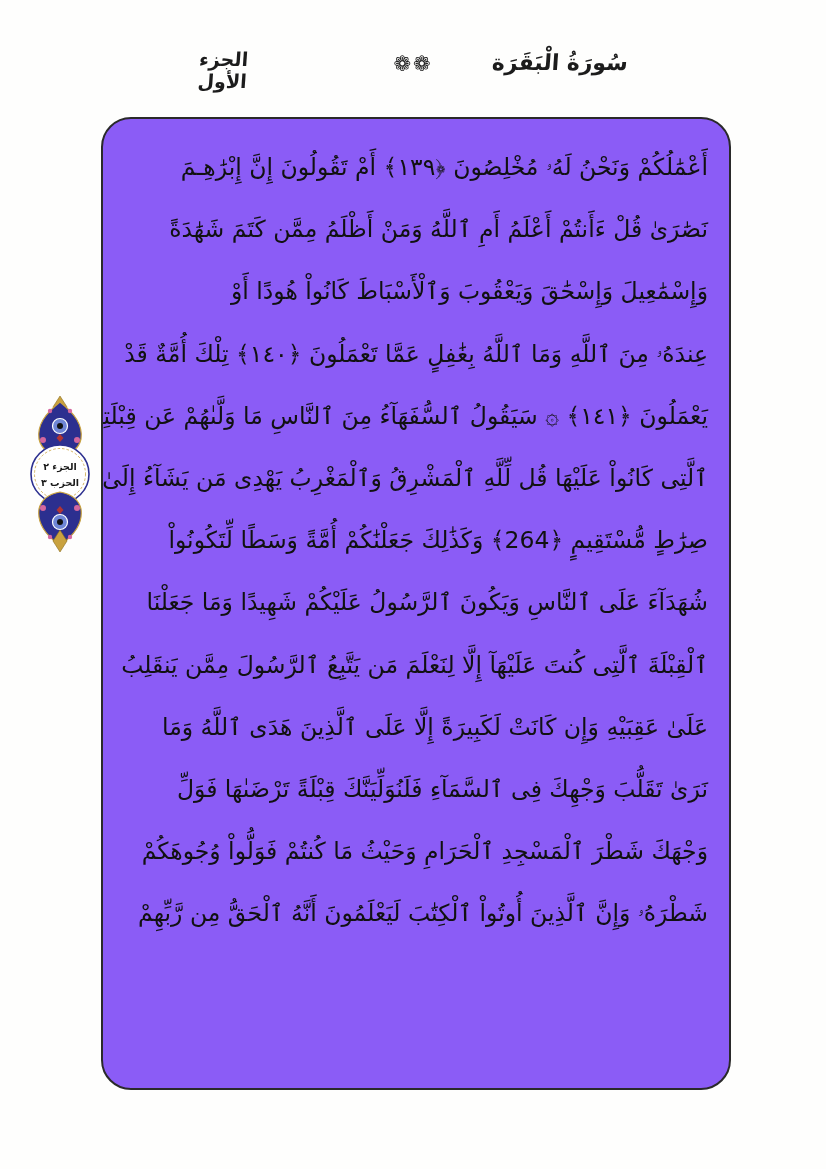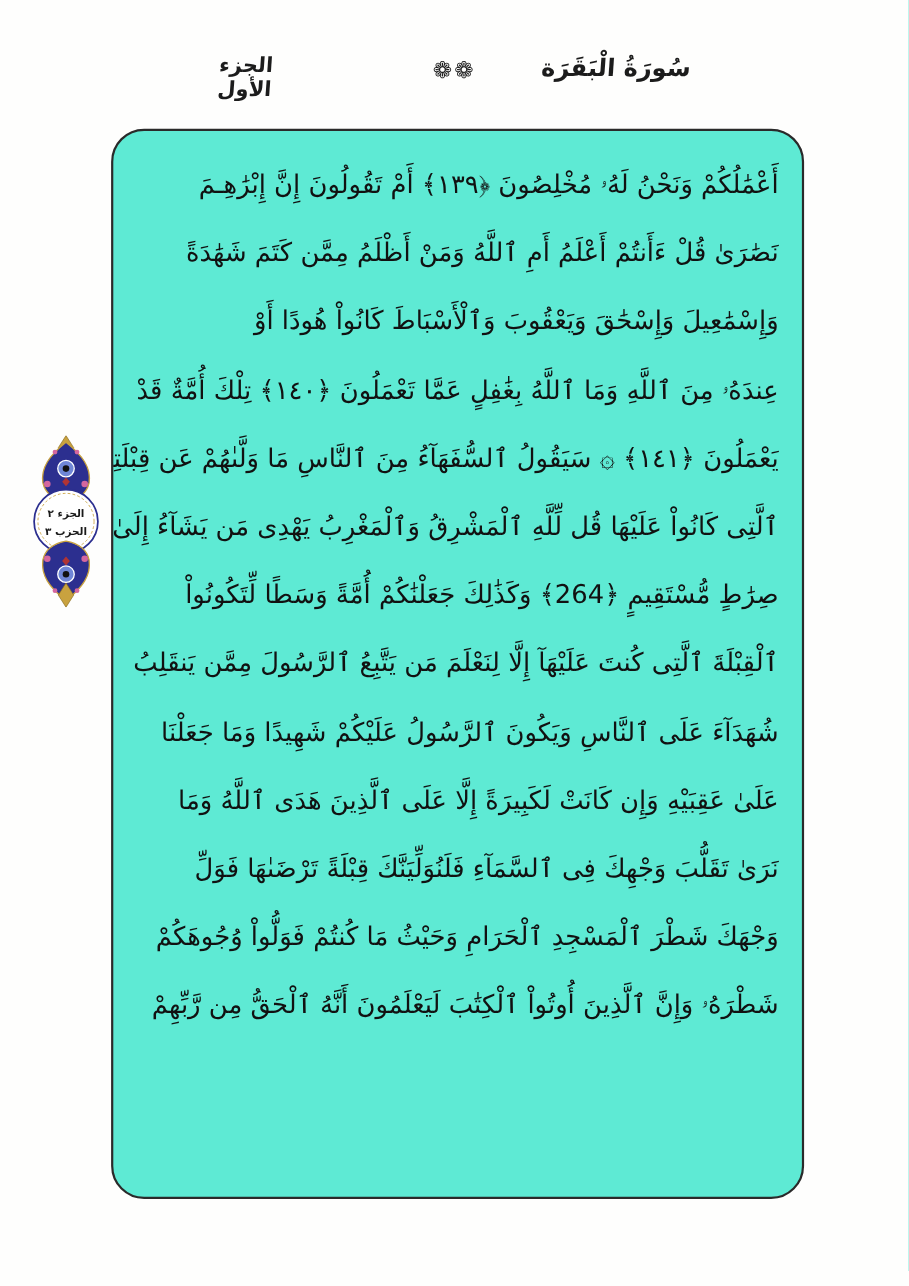--- a/index.html
+++ b/index.html
@@ -19,21 +19,21 @@
     font-size:21px;color:#1c1c1c;letter-spacing:2px;
   }
   .juz-title{
     position:absolute;top:48px;left:178px;width:90px;text-align:center;
     font-size:19px;font-weight:bold;color:#1c1c1c;transform:skewX(-4deg);
   }
   
   .mushaf-frame{
     position:absolute;left:101px;top:117px;width:630px;height:973px;
     box-sizing:border-box;border:2px solid #2a2a2a;border-radius:30px;
-    padding:17px 21px;overflow:hidden;background:#5eead4;
+    padding:17px 21px;overflow:hidden;background:#8b5cf6;
   }
   .quran-line{
     height:62.2px;line-height:62.2px;white-space:nowrap;
     direction:rtl;text-align:justify;text-align-last:justify;
     font-size:23.5px;color:#111;
   }
   .quran-line::after{content:"";display:inline-block;width:100%;}
   
   .side-ornament{position:absolute;left:28px;top:396px;width:64px;height:156px;}
   .side-ornament text{
@@ -53,22 +53,22 @@
 </div>
 
 <div class="mushaf-frame">
   <div class="quran-line">أَعْمَٰلُكُمْ وَنَحْنُ لَهُۥ مُخْلِصُونَ ﴿١٣٩﴾ أَمْ تَقُولُونَ إِنَّ إِبْرَٰهِـمَ</div>
   <div class="quran-line">نَصَٰرَىٰ قُلْ ءَأَنتُمْ أَعْلَمُ أَمِ ٱللَّهُ وَمَنْ أَظْلَمُ مِمَّن كَتَمَ شَهَٰدَةً</div>
   <div class="quran-line">وَإِسْمَٰعِيلَ وَإِسْحَٰقَ وَيَعْقُوبَ وَٱلْأَسْبَاطَ كَانُواْ هُودًا أَوْ</div>
   <div class="quran-line">عِندَهُۥ مِنَ ٱللَّهِ وَمَا ٱللَّهُ بِغَٰفِلٍ عَمَّا تَعْمَلُونَ ﴿١٤٠﴾ تِلْكَ أُمَّةٌ قَدْ</div>
   <div class="quran-line">يَعْمَلُونَ ﴿١٤١﴾ ۞ سَيَقُولُ ٱلسُّفَهَآءُ مِنَ ٱلنَّاسِ مَا وَلَّىٰهُمْ عَن قِبْلَتِهِمُ</div>
   <div class="quran-line">ٱلَّتِى كَانُواْ عَلَيْهَا قُل لِّلَّهِ ٱلْمَشْرِقُ وَٱلْمَغْرِبُ يَهْدِى مَن يَشَآءُ إِلَىٰ</div>
   <div class="quran-line">صِرَٰطٍ مُّسْتَقِيمٍ ﴿264﴾ وَكَذَٰلِكَ جَعَلْنَٰكُمْ أُمَّةً وَسَطًا لِّتَكُونُواْ</div>
+  <div class="quran-line">شُهَدَآءَ عَلَى ٱلنَّاسِ وَيَكُونَ ٱلرَّسُولُ عَلَيْكُمْ شَهِيدًا وَمَا جَعَلْنَا</div>
   <div class="quran-line">ٱلْقِبْلَةَ ٱلَّتِى كُنتَ عَلَيْهَآ إِلَّا لِنَعْلَمَ مَن يَتَّبِعُ ٱلرَّسُولَ مِمَّن يَنقَلِبُ</div>
-  <div class="quran-line">شُهَدَآءَ عَلَى ٱلنَّاسِ وَيَكُونَ ٱلرَّسُولُ عَلَيْكُمْ شَهِيدًا وَمَا جَعَلْنَا</div>
   <div class="quran-line">عَلَىٰ عَقِبَيْهِ وَإِن كَانَتْ لَكَبِيرَةً إِلَّا عَلَى ٱلَّذِينَ هَدَى ٱللَّهُ وَمَا</div>
   <div class="quran-line">نَرَىٰ تَقَلُّبَ وَجْهِكَ فِى ٱلسَّمَآءِ فَلَنُوَلِّيَنَّكَ قِبْلَةً تَرْضَىٰهَا فَوَلِّ</div>
   <div class="quran-line">وَجْهَكَ شَطْرَ ٱلْمَسْجِدِ ٱلْحَرَامِ وَحَيْثُ مَا كُنتُمْ فَوَلُّواْ وُجُوهَكُمْ</div>
   <div class="quran-line">شَطْرَهُۥ وَإِنَّ ٱلَّذِينَ أُوتُواْ ٱلْكِتَٰبَ لَيَعْلَمُونَ أَنَّهُ ٱلْحَقُّ مِن رَّبِّهِمْ</div>
 </div>
 
 <svg class="side-ornament" viewBox="0 0 64 156" xmlns="http://www.w3.org/2000/svg">
 
   <path d="M32 0 L39 11 L32 22 L25 11 Z" fill="#c9a23f" stroke="#8a6d20" stroke-width="0.6"></path>
   <path d="M32 6 C47 18 55 29 53 43 C51 52 43 58 32 60 C21 58 13 52 11 43 C9 29 17 18 32 6 Z" fill="#2c2f8f" stroke="#c9a23f" stroke-width="1.2"></path>

